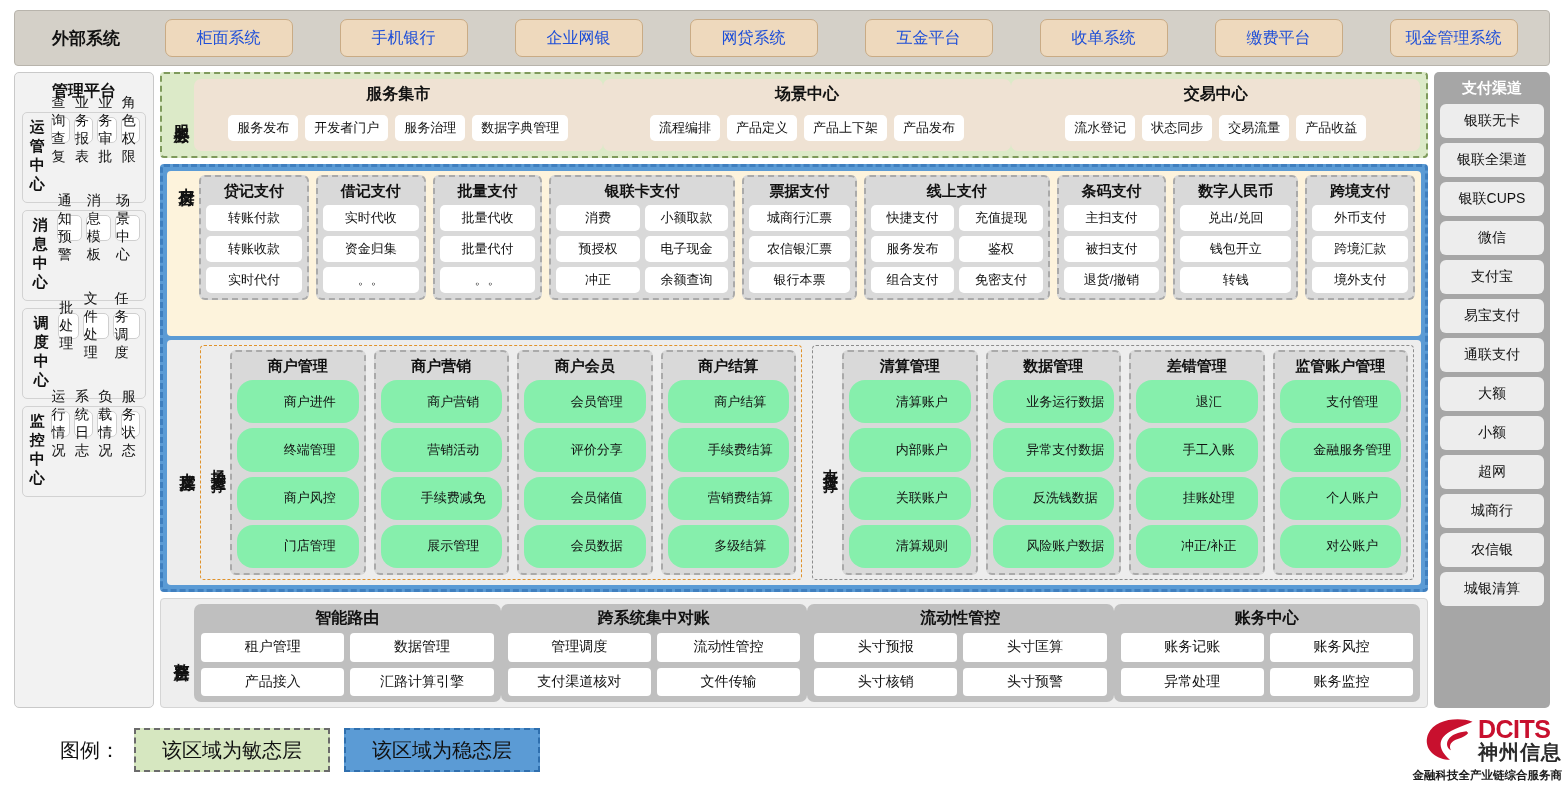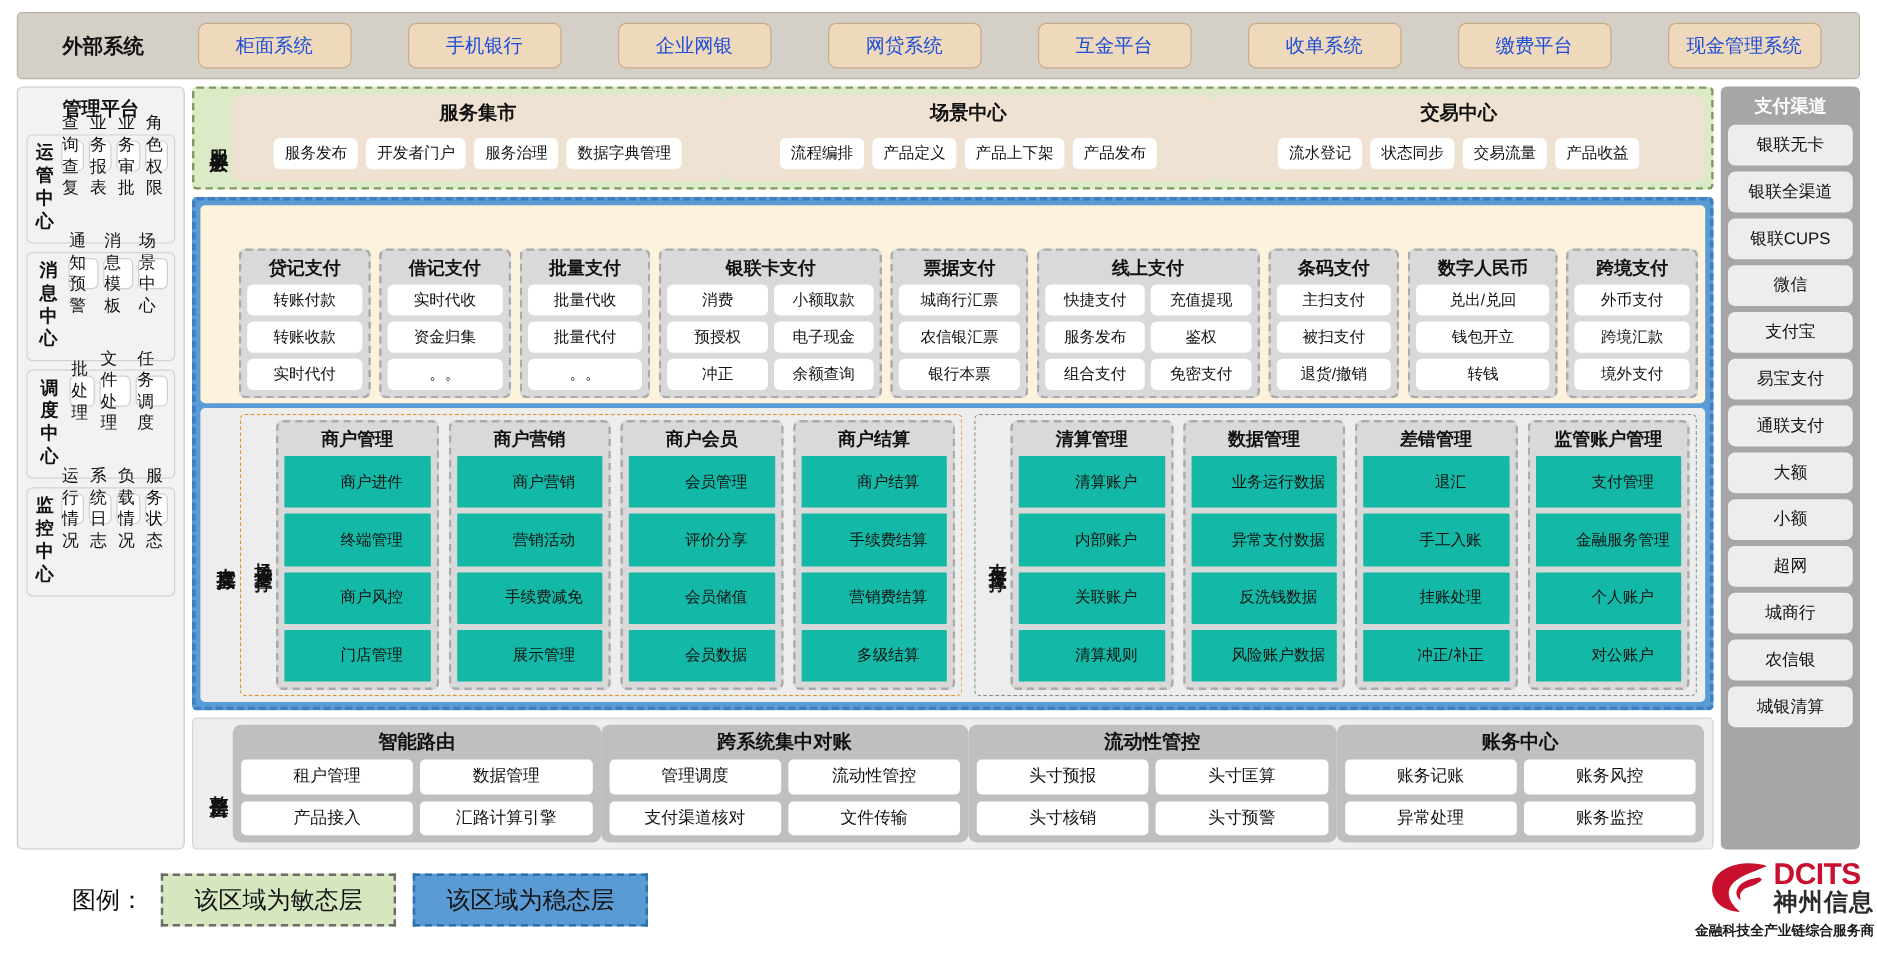--- a/index.html
+++ b/index.html
@@ -88,21 +88,21 @@
 
   
   .stable{
     background:#5b9bd5; border:3px dashed #3f7fbf; border-radius:4px;
     padding:4px; display:flex; flex-direction:column; gap:4px; flex:1 1 auto;
   }
 
   
   .pay-layer{
     background:#fdf3dc; border-radius:4px; padding:4px 6px;
-    display:flex; align-items:flex-end; height:165px;
+    display:flex; align-items:flex-start; height:165px;
   }
   .pay-body{ flex:1; display:flex; gap:7px; }
   .pay-col{
     background:#d9d9d9; border:2px dashed #aaaaaa; border-radius:6px;
     padding:3px 5px 5px; display:flex; flex-direction:column;
     flex:1 1 auto;
   }
   .pay-col.wide{ flex:1.75 1 auto; }
   .pay-col-title{ font-weight:bold; font-size:15px; text-align:center; padding:2px 0 4px;}
   .pay-cells{ display:flex; flex-direction:column; gap:5px; flex:1;}
@@ -130,21 +130,21 @@
     letter-spacing:3px;
   }
   .sup-cols{ flex:1; display:flex; gap:8px; }
   .sup-col{
     flex:1; background:#d9d9d9; border:2px dashed #aaaaaa; border-radius:6px;
     padding:3px 5px 5px; display:flex; flex-direction:column;
   }
   .sup-col-title{ font-weight:bold; font-size:15px; text-align:center; padding:2px 0 4px;}
   .sup-cells{ display:flex; flex-direction:column; gap:5px; flex:1;}
   .sup-cell{
-    background:#14b8a6; border-radius:1px; flex:1;
+    background:#86efac; border-radius:16px; flex:1;
     display:flex; align-items:center; justify-content:center;
     font-size:13px; white-space:nowrap; min-height:24px;padding-left:24px;
   }
 
   
   .int-layer{
     background:#eeeeee; border:1px solid #d5d5d5; border-radius:4px;
     padding:5px 7px; display:flex; align-items:stretch; height:110px;
   }
   .int-body{ flex:1; display:flex; gap:0; }

